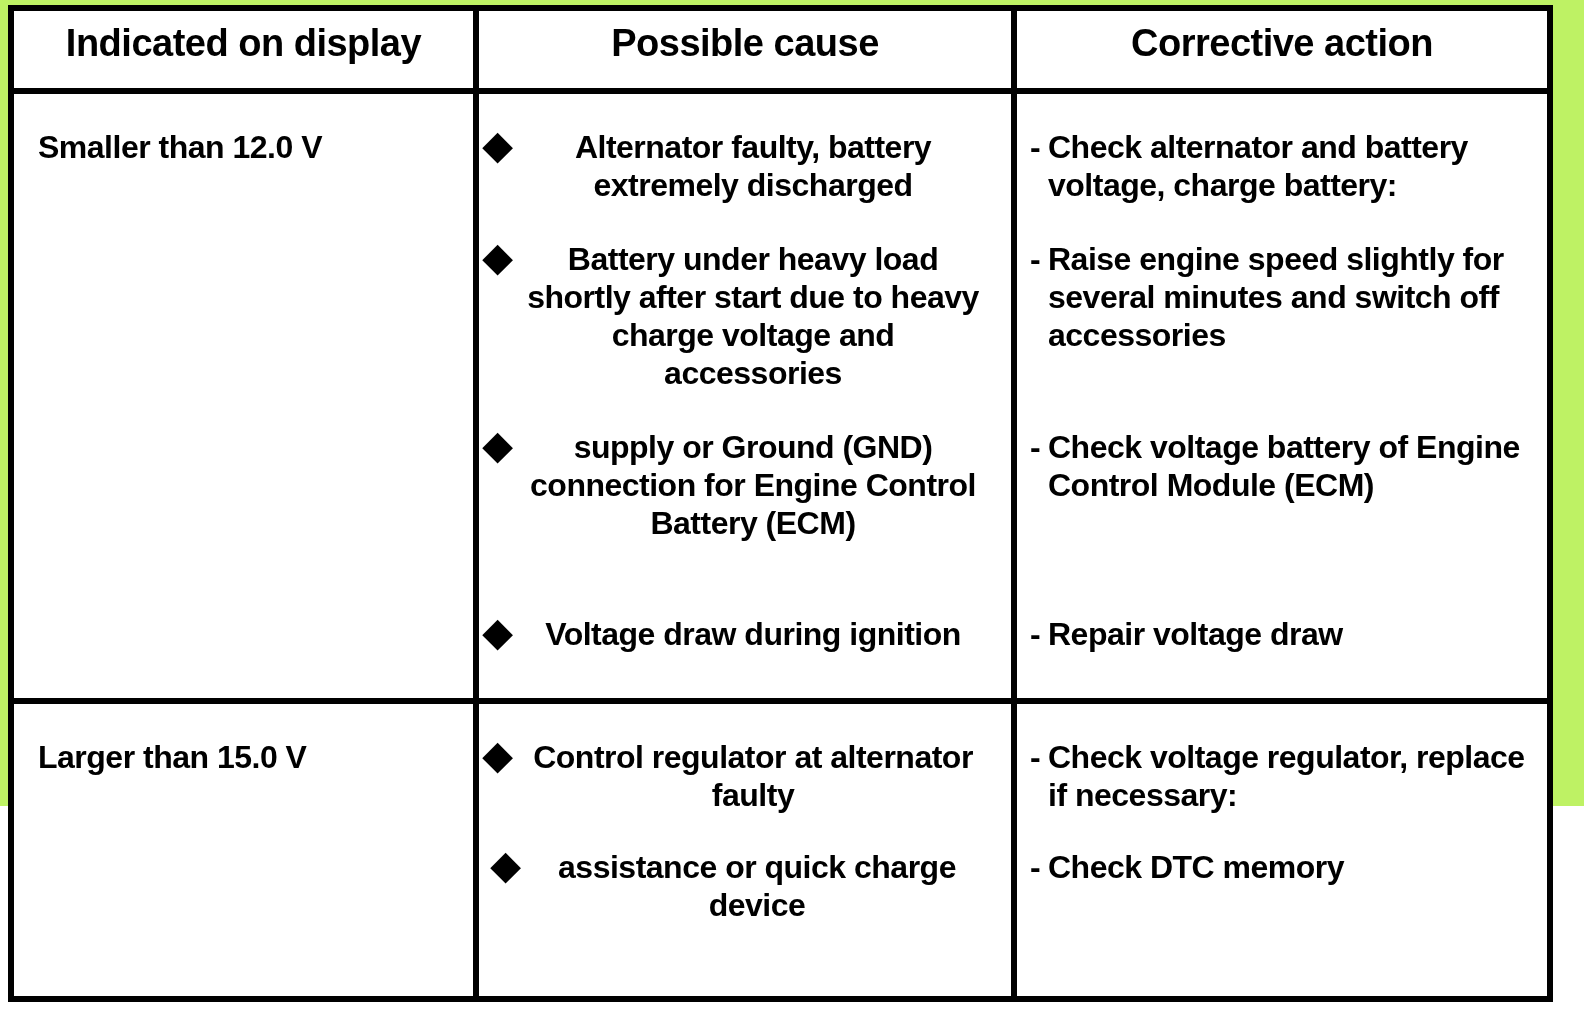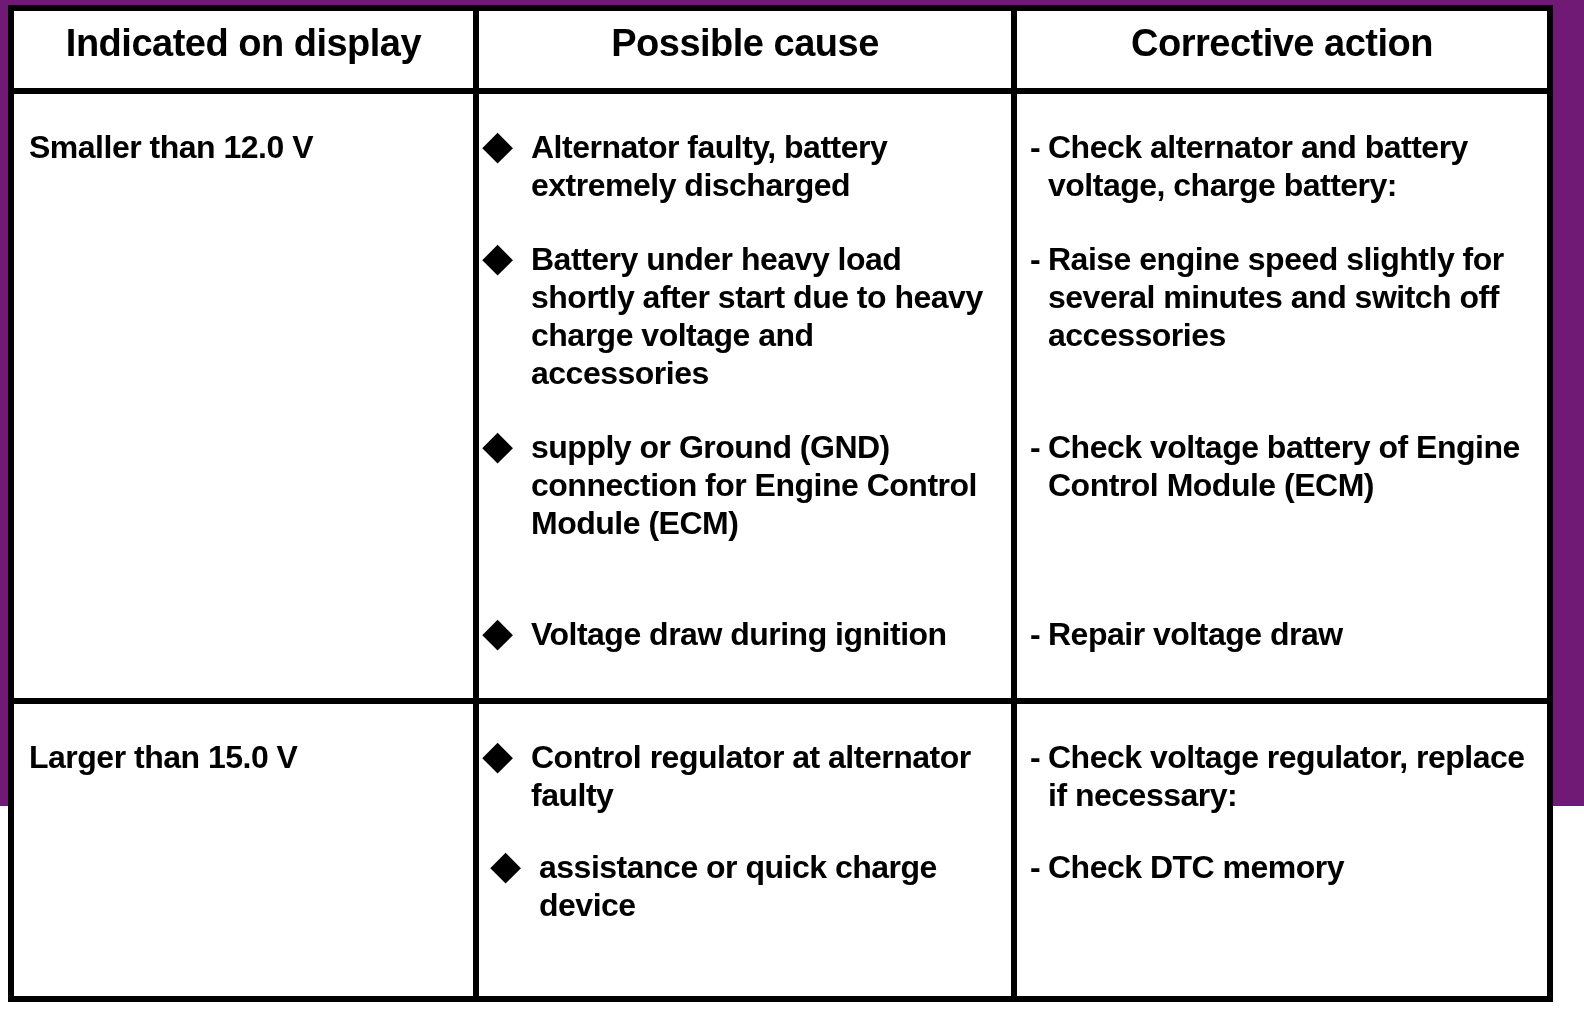--- a/index.html
+++ b/index.html
@@ -1,30 +1,30 @@
 <!DOCTYPE html>
 <html><head>
 <meta charset="utf-8">
 <style>
   html,body{margin:0;padding:0;background:#ffffff;width:1584px;height:1018px;overflow:hidden;}
-  .page{position:relative;width:1584px;height:806px;background:#701a75;color:#000;
+  .page{position:relative;width:1584px;height:806px;background:#bef264;color:#000;
         font-family:"Liberation Sans",sans-serif;}
   .table{position:absolute;left:8px;top:5px;width:1545px;height:997px;box-sizing:border-box;
          border:6px solid #000;display:grid;
          grid-template-columns:465px 538px auto;
          grid-template-rows:83px 610px auto;}
   .cell{position:relative;box-sizing:border-box;background:#fff;}
   .cell.c1,.cell.c2{border-right:6px solid #000;}
   .cell.r0,.cell.r1{border-bottom:6px solid #000;}
   .hdr{display:flex;justify-content:center;align-items:flex-start;padding-top:10px;
        font-weight:700;font-size:38px;line-height:44px;letter-spacing:-0.5px;}
   .bodytxt{font-weight:700;font-size:32px;line-height:38px;letter-spacing:-0.5px;}
-  .plain{position:absolute;left:15px;white-space:nowrap;}
+  .plain{position:absolute;left:24px;white-space:nowrap;}
   .cause{position:absolute;left:4px;right:4px;}
-  .cause .line{margin-left:48px;white-space:nowrap;}
+  .cause .line{margin-left:16px;white-space:nowrap;text-align:center;}
   .diamond{position:absolute;left:0;top:-2px;font-size:38px;line-height:38px;}
   .action{position:absolute;left:13px;right:4px;}
   .action .line{margin-left:18px;white-space:nowrap;}
   .dash{position:absolute;left:0;top:0;}
   .ind2{left:12px;}
 </style>
 </head>
 <body>
 
 <div class="page">
@@ -54,21 +54,21 @@
         <span class="diamond">◆</span>
         <div class="line">Battery under heavy load</div>
         <div class="line">shortly after start due to heavy</div>
         <div class="line">charge voltage and</div>
         <div class="line">accessories</div>
       </div>
       <div class="cause" style="top:334px">
         <span class="diamond">◆</span>
         <div class="line">supply or Ground (GND)</div>
         <div class="line">connection for Engine Control</div>
-        <div class="line">Module (ECM)</div>
+        <div class="line">Battery (ECM)</div>
       </div>
       <div class="cause" style="top:521px">
         <span class="diamond">◆</span>
         <div class="line">Voltage draw during ignition</div>
       </div>
     </div>
 
     <div class="cell bodytxt r1">
       <div class="action" style="top:34px">
         <span class="dash">-</span>

